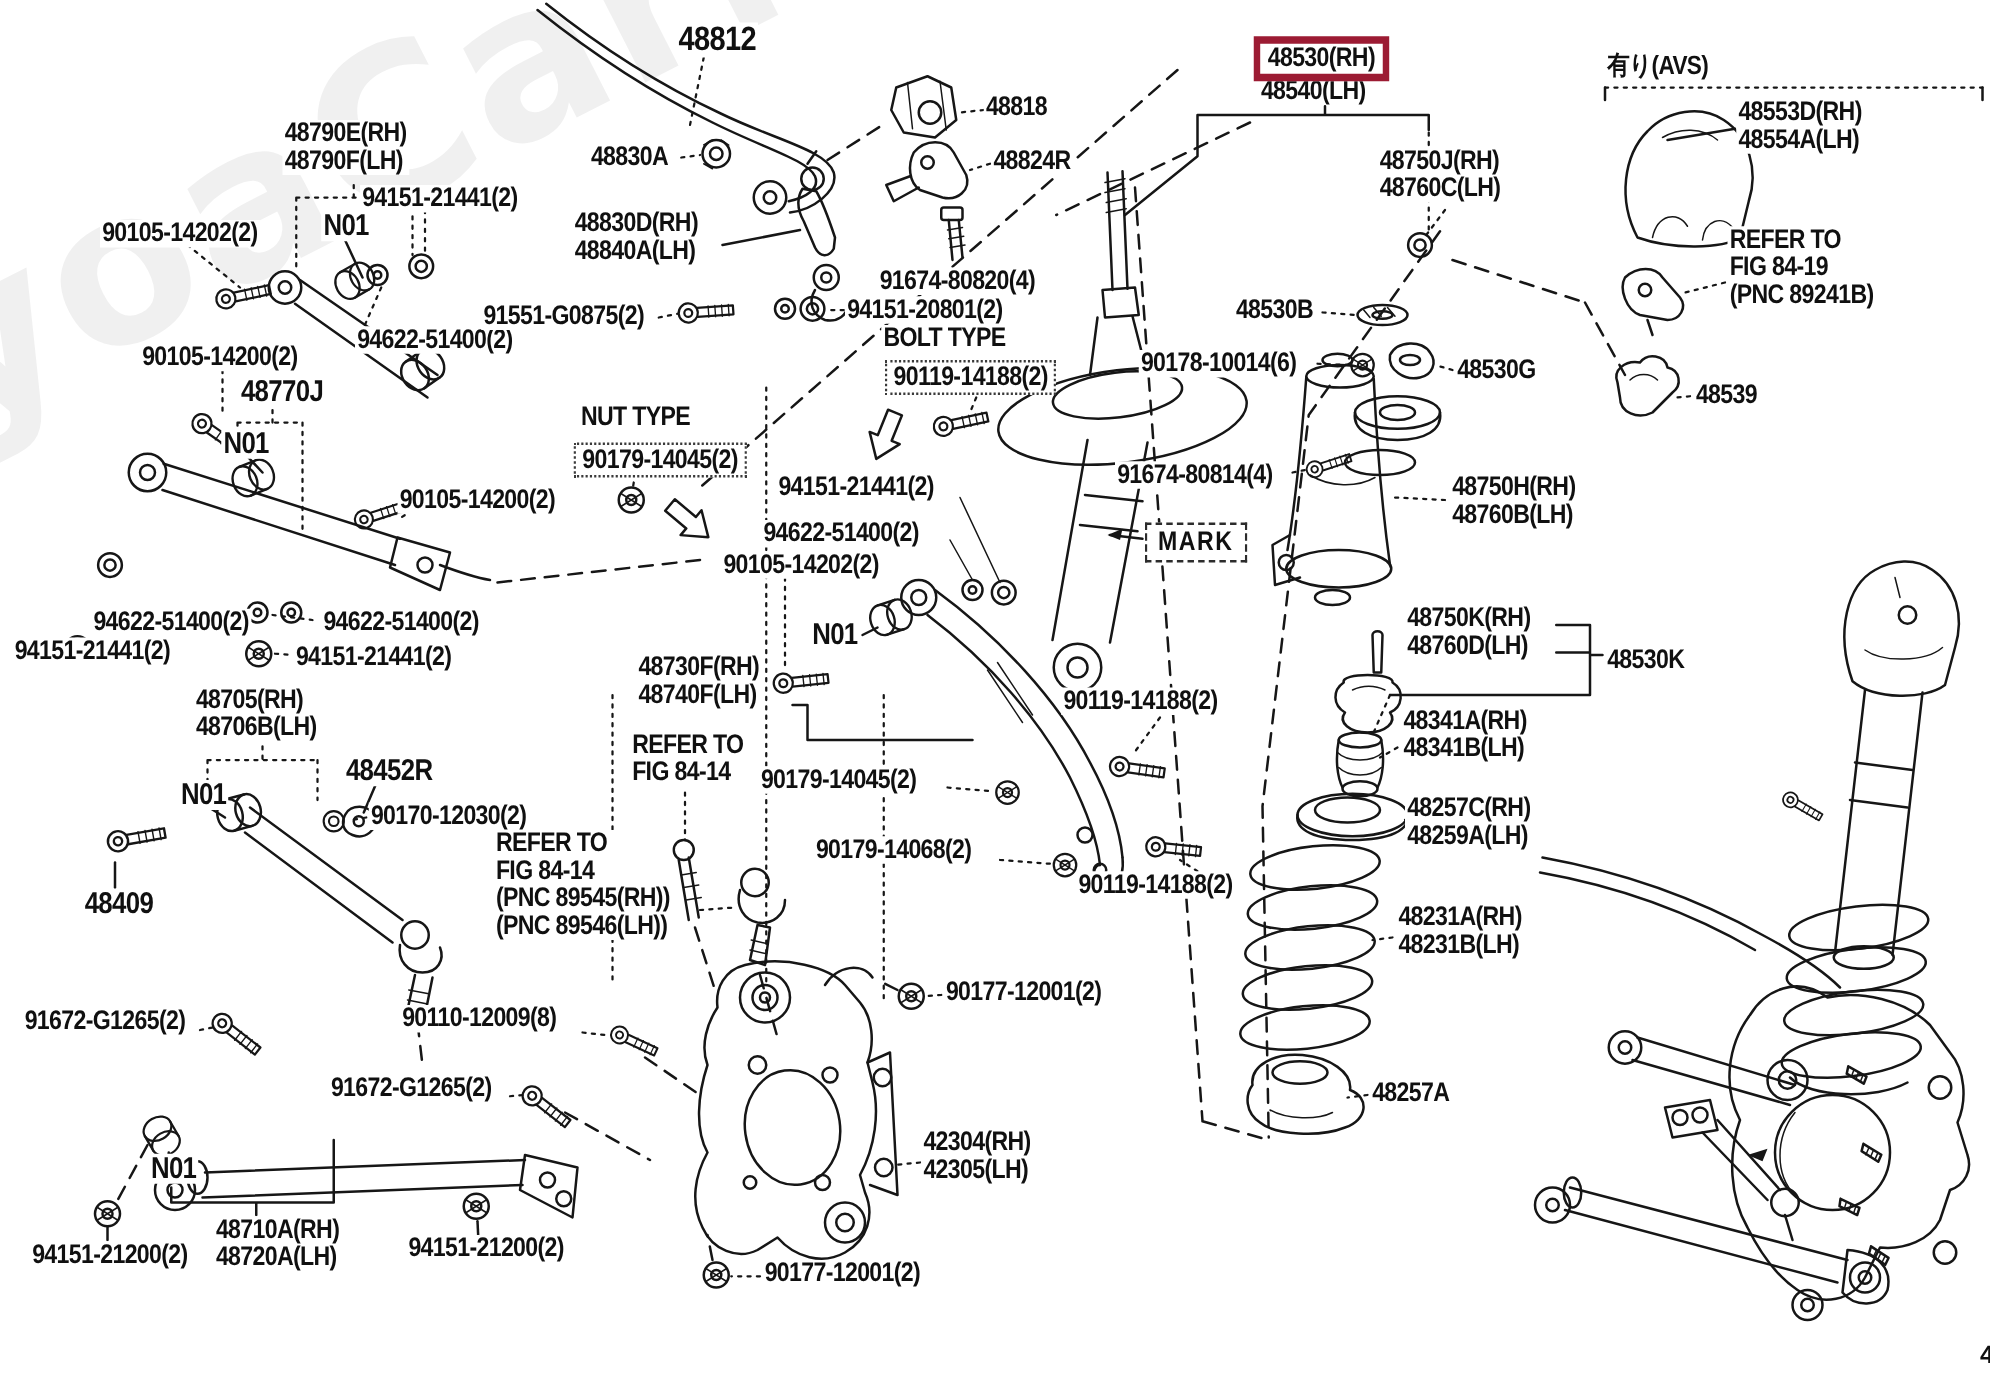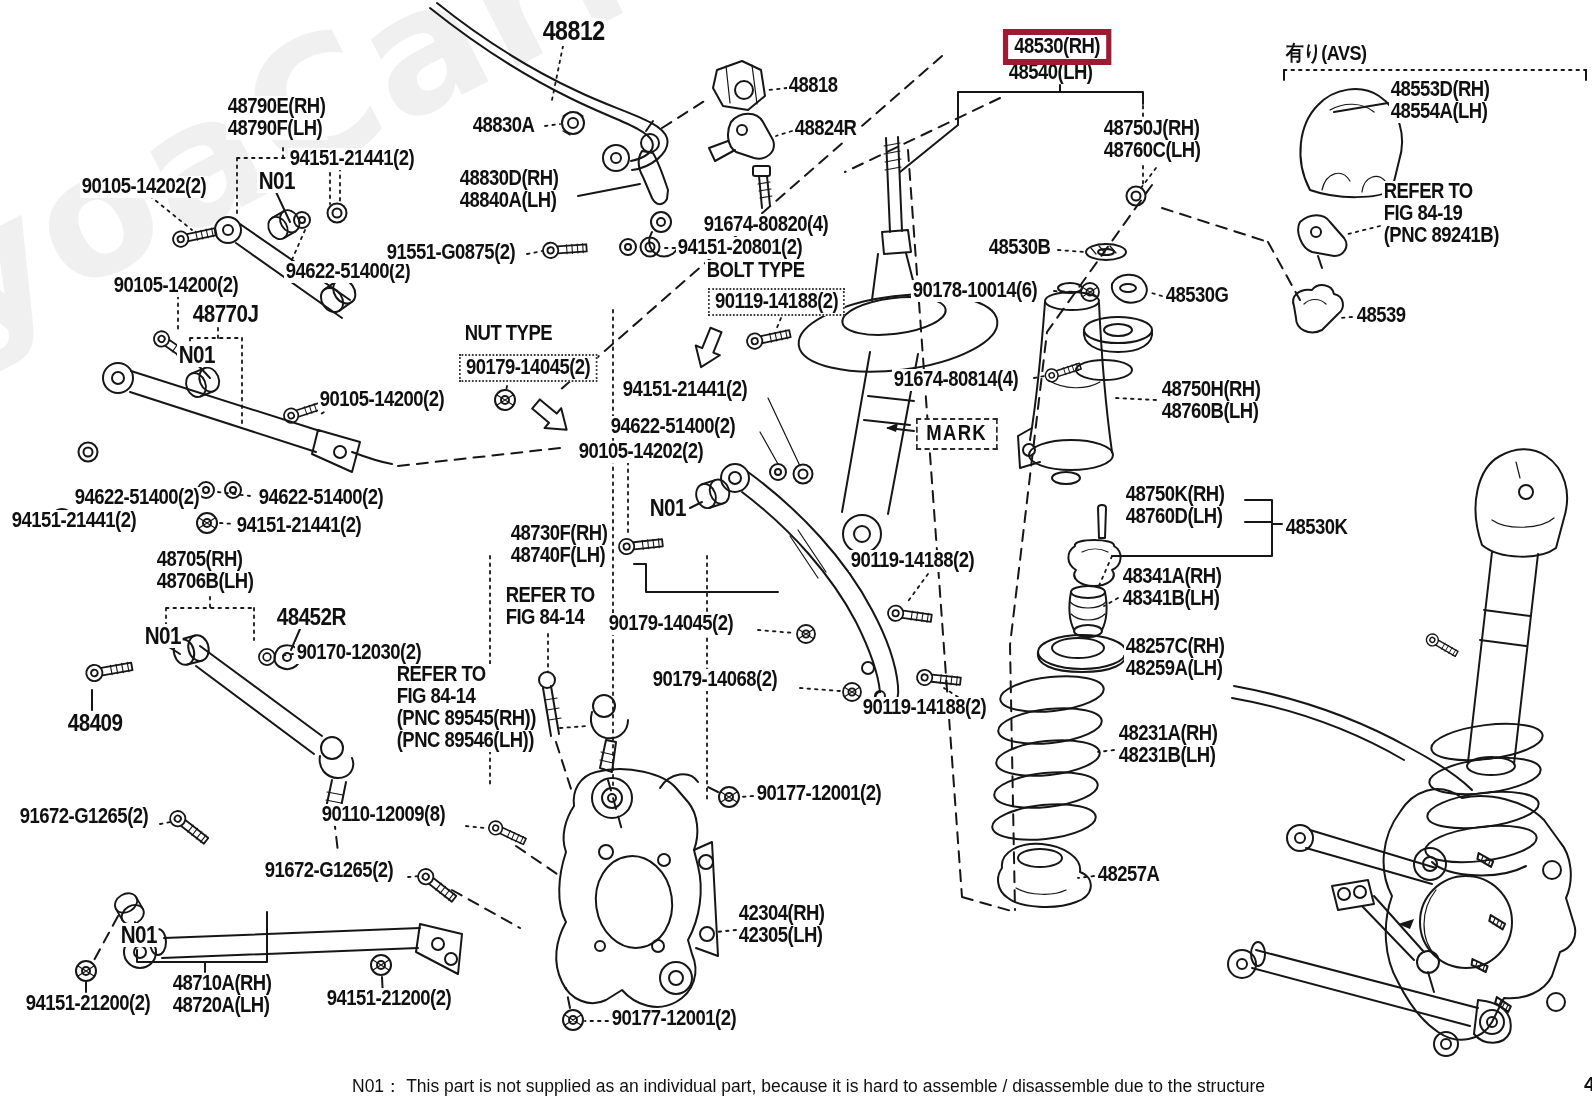--- a/index.html
+++ b/index.html
@@ -475,15 +475,14 @@
       <div class="label" style="left: 849px; top: 550px;">90119-14188(2)</div>
       <div class="label" style="left: 861px; top: 697px;">90119-14188(2)</div>
       <div class="label jp" style="left: 1284px; top: 42px; font-size: 21px;">有り(AVS)</div>
       <div class="label" style="left: 1389px; top: 79px;">48553D(RH)
 48554A(LH)</div>
       <div class="label" style="left: 1382px; top: 181px;">REFER TO
 FIG 84-19
 (PNC 89241B)</div>
     </div>
 
-  <div class="label note" style="left:350px;top:1076px">N01： This part is not supplied as an individual part, because it is hard to assemble / disassemble due to the structure</div>
   <div class="label code" style="left:1582px;top:1074px">483093H</div>
 </div>
 
 </body></html>

